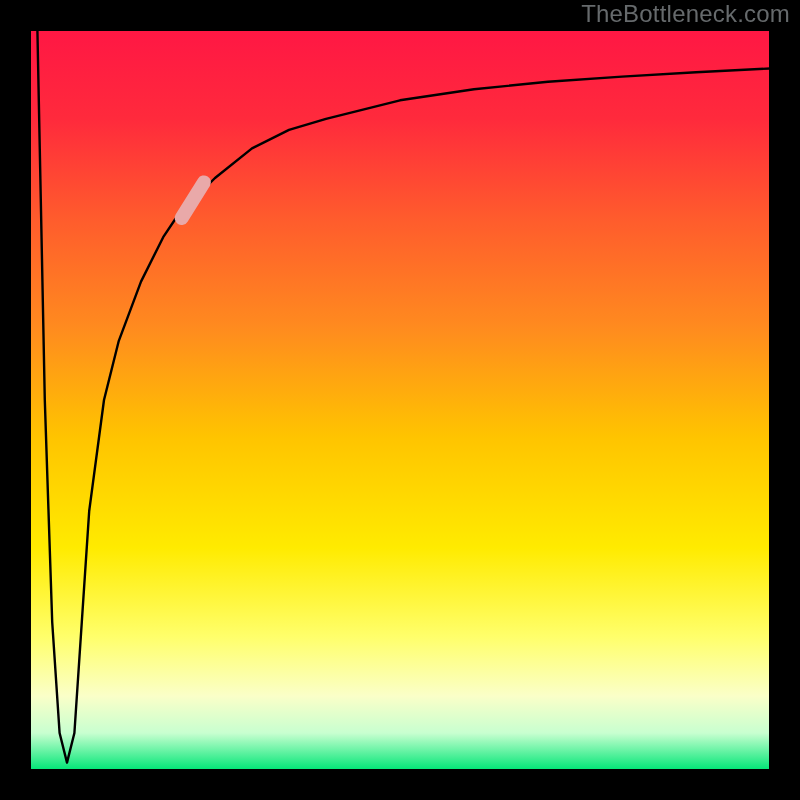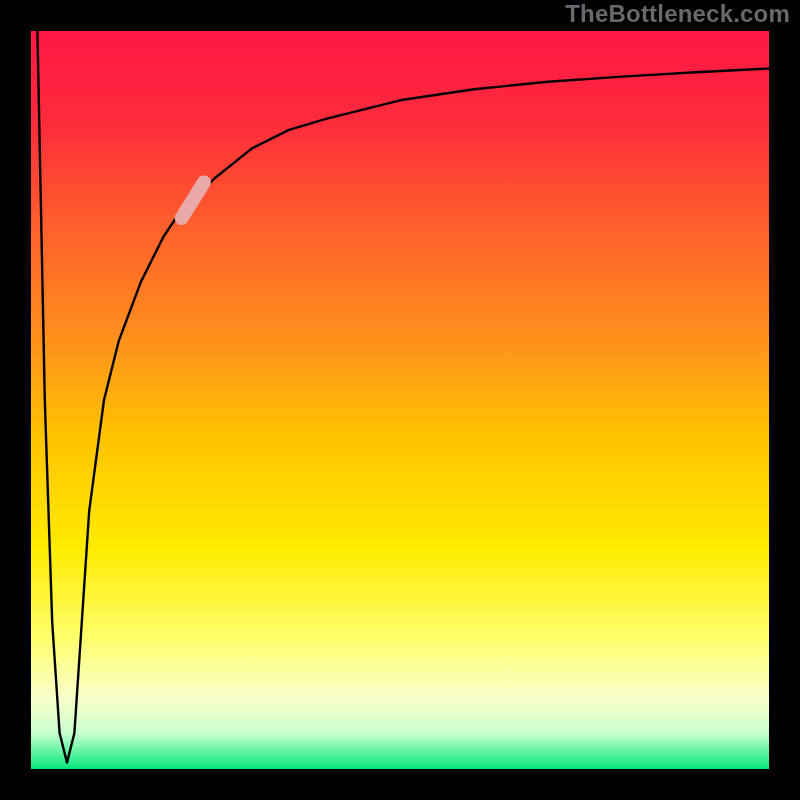--- a/index.html
+++ b/index.html
@@ -15,21 +15,21 @@
     position: relative;
     width: 800px;
     height: 800px;
   }
   .watermark {
     position: absolute;
     top: 0;
     right: 10px;
     color: #666a6c;
     font-size: 24px;
-    font-weight: 700;
+    font-weight: 400;
     letter-spacing: 0.2px;
     z-index: 5;
   }
   svg.chart {
     position: absolute;
     left: 0;
     top: 0;
     width: 800px;
     height: 800px;
   }

